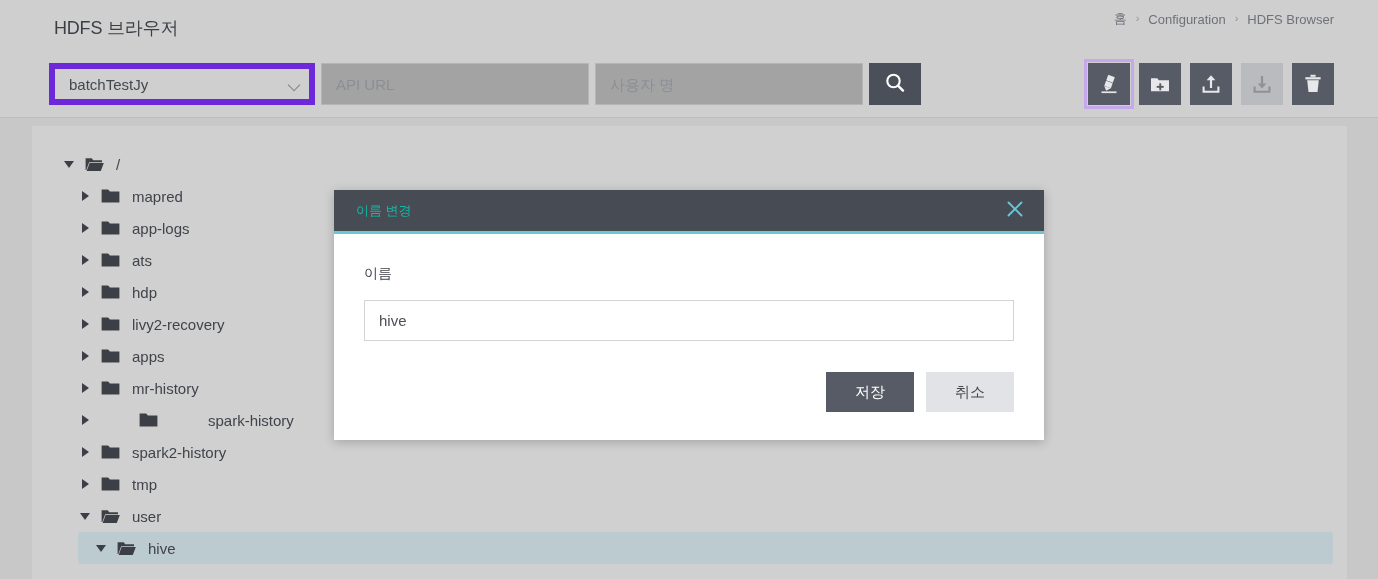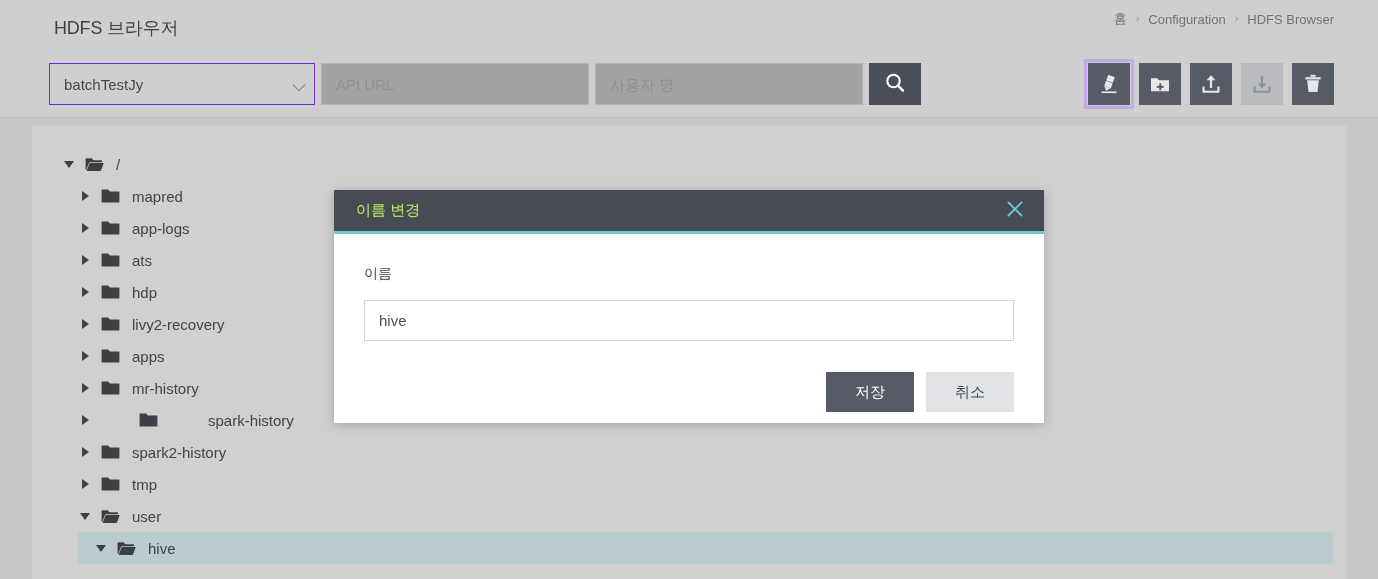--- a/index.html
+++ b/index.html
@@ -48,21 +48,21 @@
 
   #search-bar {
     position: absolute;
     left: 49px; top: 63px;
     display: flex; align-items: stretch;
   }
   .select-wrap {
     position: relative;
     width: 266px; height: 42px;
     background: #cfcfcf;
-    border: 1px solid #6d28d9;
+    border: 6px solid #6d28d9;
     display: flex; align-items: center;
     padding: 0 14px;
     font-size: 15px;
     color: #44484e;
   }
   .select-wrap .chev {
     position: absolute; right: 14px; top: 50%;
     transform: translateY(-55%);
     width: 9px; height: 9px;
     border-right: 1.6px solid #7b7f85;
@@ -179,22 +179,22 @@
   }
   #modal-header {
     height: 44px;
     background: #474b53;
     border-bottom: 3px solid #6bc6d8;
     display: flex; align-items: center;
     padding: 0 18px 0 22px;
     position: relative;
   }
   #modal-title {
-    color: #bef264;
-    font-size: 15px;
+    color: #14b8a6;
+    font-size: 13px;
   }
   #modal-close {
     position: absolute; right: 16px; top: 50%;
     transform: translateY(-50%);
     width: 26px; height: 26px;
     background: none; border: none; padding: 0;
     cursor: pointer;
     display: flex; align-items: center; justify-content: center;
   }
   #modal-body {
@@ -211,21 +211,21 @@
     padding: 0 14px;
     font-size: 15px;
     color: #4b4f55;
     font-family: inherit;
     outline: none;
     background: #fff;
   }
   #modal-footer {
     display: flex; justify-content: flex-end;
     gap: 12px;
-    padding: 31px 30px 11px 30px;
+    padding: 31px 30px 28px 30px;
   }
   .modal-btn {
     width: 88px; height: 40px;
     border: none;
     font-size: 15px;
     font-family: inherit;
     cursor: pointer;
   }
   #save-button   { background: #565b65; color: #ffffff; }
   #cancel-button { background: #e1e3e7; color: #44484e; }

